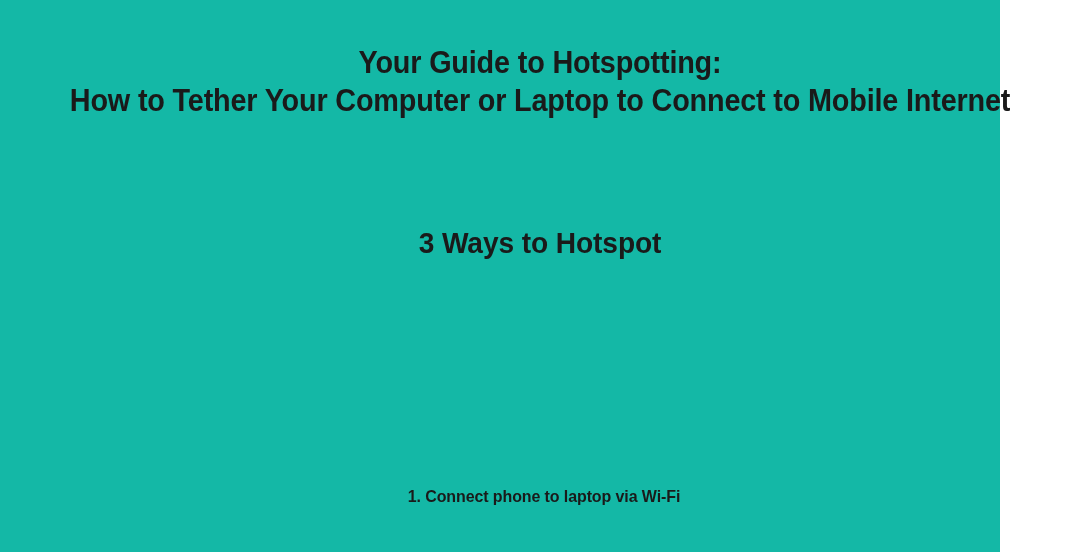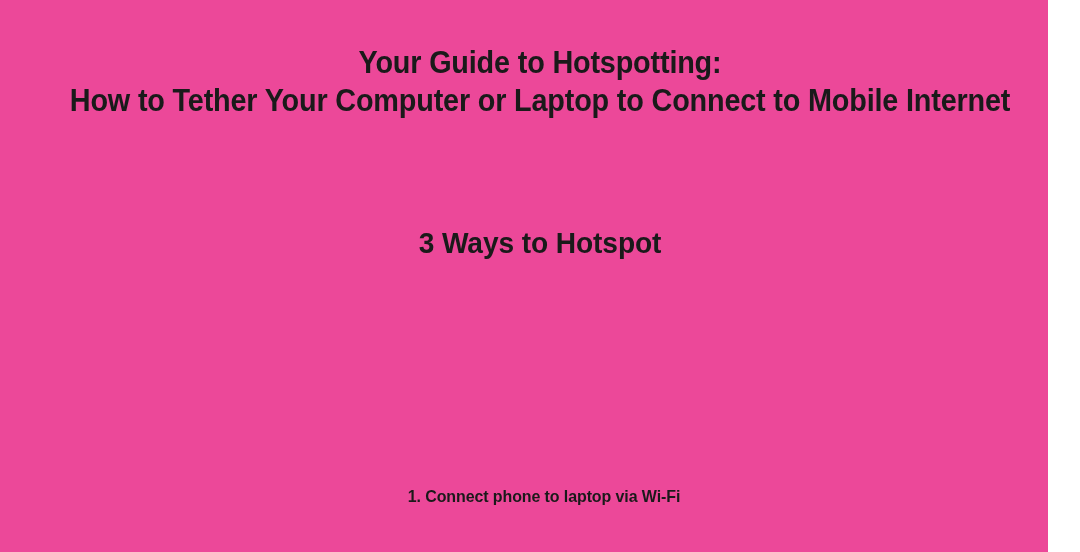--- a/index.html
+++ b/index.html
@@ -13,22 +13,21 @@
     overflow: hidden;
     font-family: "Liberation Sans", sans-serif;
     color: #1a1a1a;
     -webkit-font-smoothing: antialiased;
   }
 
   .page {
     position: relative;
     width: 1000px;
     height: 552px;
-    background: #ec4899;
-    padding-left: 48px;
+    background: #14b8a6;
   }
 
   
   .headline {
     position: absolute;
     left: 0;
     top: 44px;
     width: 1080px;
     text-align: center;
   }

